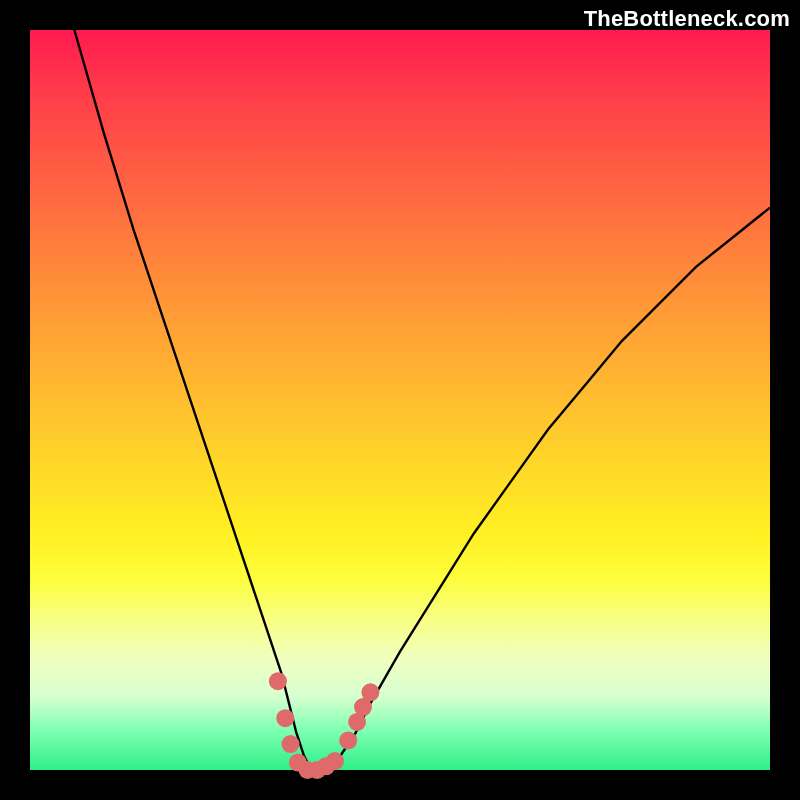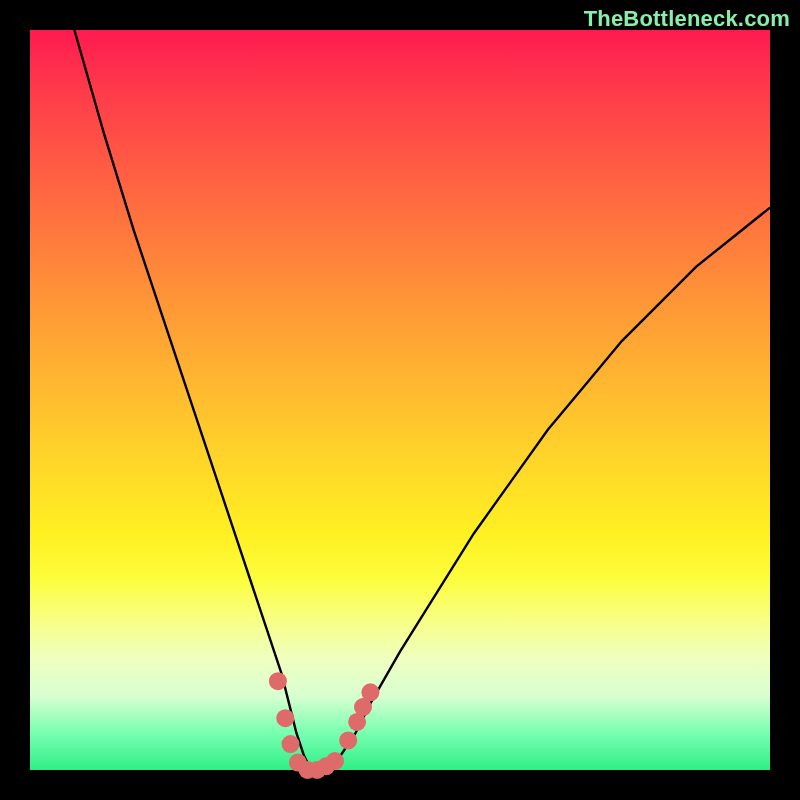--- a/index.html
+++ b/index.html
@@ -37,21 +37,21 @@
       #f7ff88 80%,
       #efffc0 85%,
       #d8ffd0 90%,
       #78ffb0 95%,
       #2fef87 100%);
   }
   .watermark {
     position: absolute;
     top: 6px;
     right: 10px;
-    color: #86efac;
+    color: #ffffff;
     font-size: 22px;
     font-weight: 600;
     letter-spacing: 0.2px;
     user-select: none;
   }
   svg.curve {
     position: absolute;
     top: 0; left: 0;
     width: 740px;
     height: 740px;

